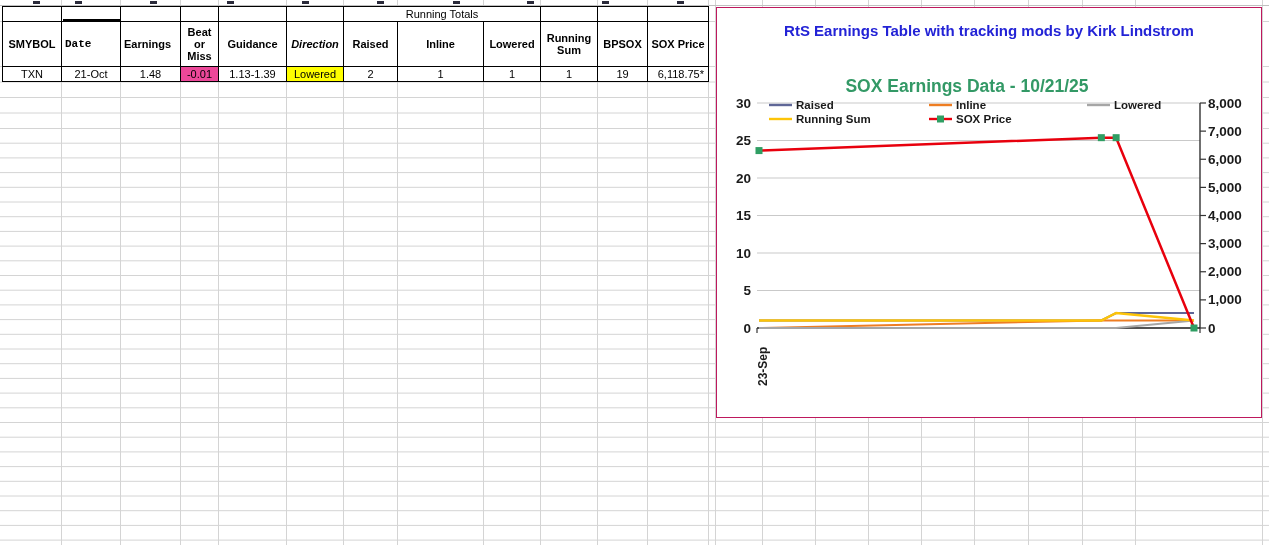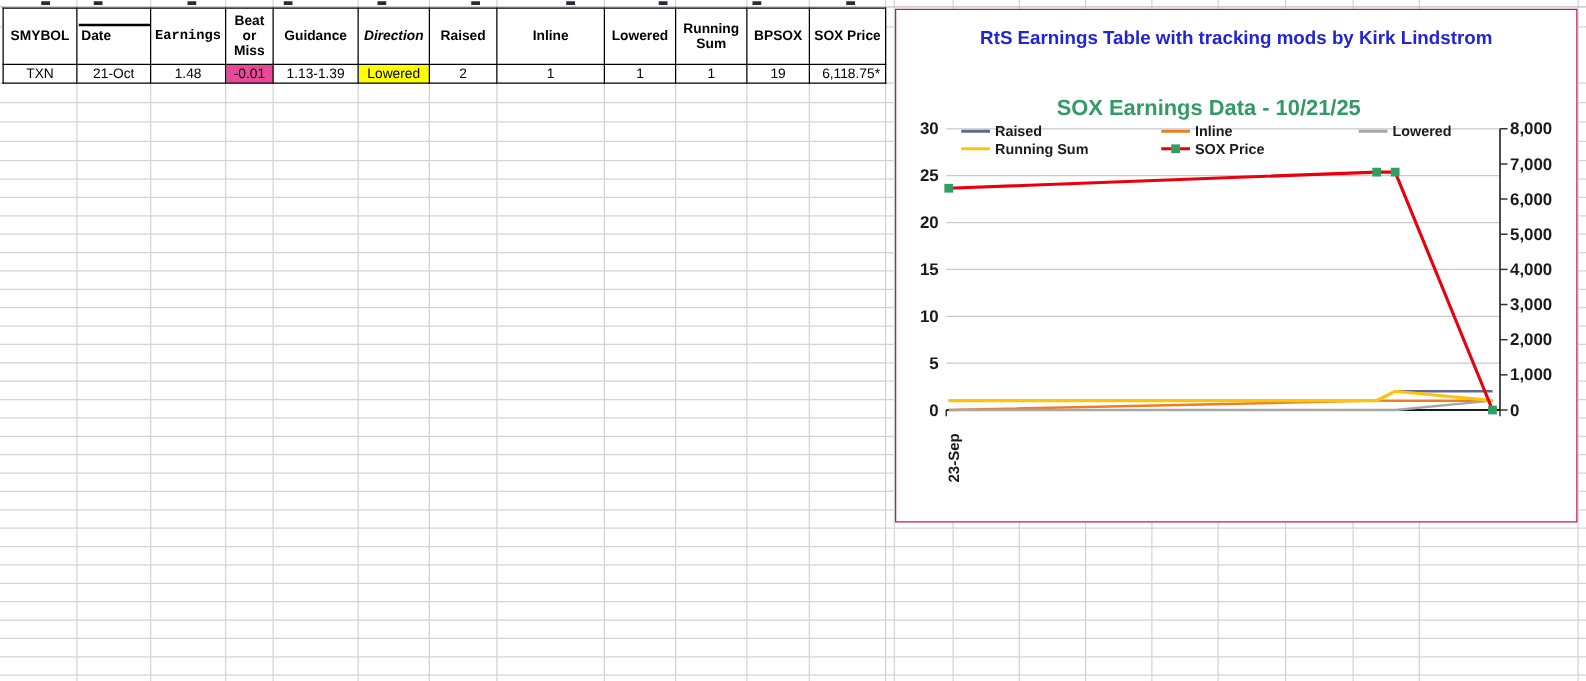--- a/index.html
+++ b/index.html
@@ -108,24 +108,36 @@
         <col style="width: 68px;">
         <col style="width: 57px;">
         <col style="width: 54px;">
         <col style="width: 86px;">
         <col style="width: 57px;">
         <col style="width: 57px;">
         <col style="width: 50px;">
         <col style="width: 61px;">
       </colgroup>
     <thead>
+      <tr id="grouprow">
+          <td></td>
+          <td></td>
+          <td></td>
+          <td></td>
+          <td></td>
+          <td></td>
+          <td colspan="3">Running Totals</td>
+          <td></td>
+          <td></td>
+          <td></td>
+        </tr>
       <tr id="headrow">
           <th class="hdr" style="height: 45px;">SMYBOL</th>
-          <th class="hdr al" style="height: 45px;">Date</th>
-          <th class="hdr al" style="height: 45px; font-family: Liberation Mono, monospace;">Earnings</th>
+          <th class="hdr al" style="height: 45px; font-family: Liberation Mono, monospace;">Date</th>
+          <th class="hdr al" style="height: 45px;">Earnings</th>
           <th class="hdr" style="height: 45px;">Beat or Miss</th>
           <th class="hdr" style="height: 45px;">Guidance</th>
           <th class="hdr" style="height: 45px; font-style: italic;">Direction</th>
           <th class="hdr" style="height: 45px;">Raised</th>
           <th class="hdr" style="height: 45px;">Inline</th>
           <th class="hdr" style="height: 45px;">Lowered</th>
           <th class="hdr" style="height: 45px;">Running Sum</th>
           <th class="hdr" style="height: 45px;">BPSOX</th>
           <th class="hdr" style="height: 45px;">SOX Price</th>
         </tr>

